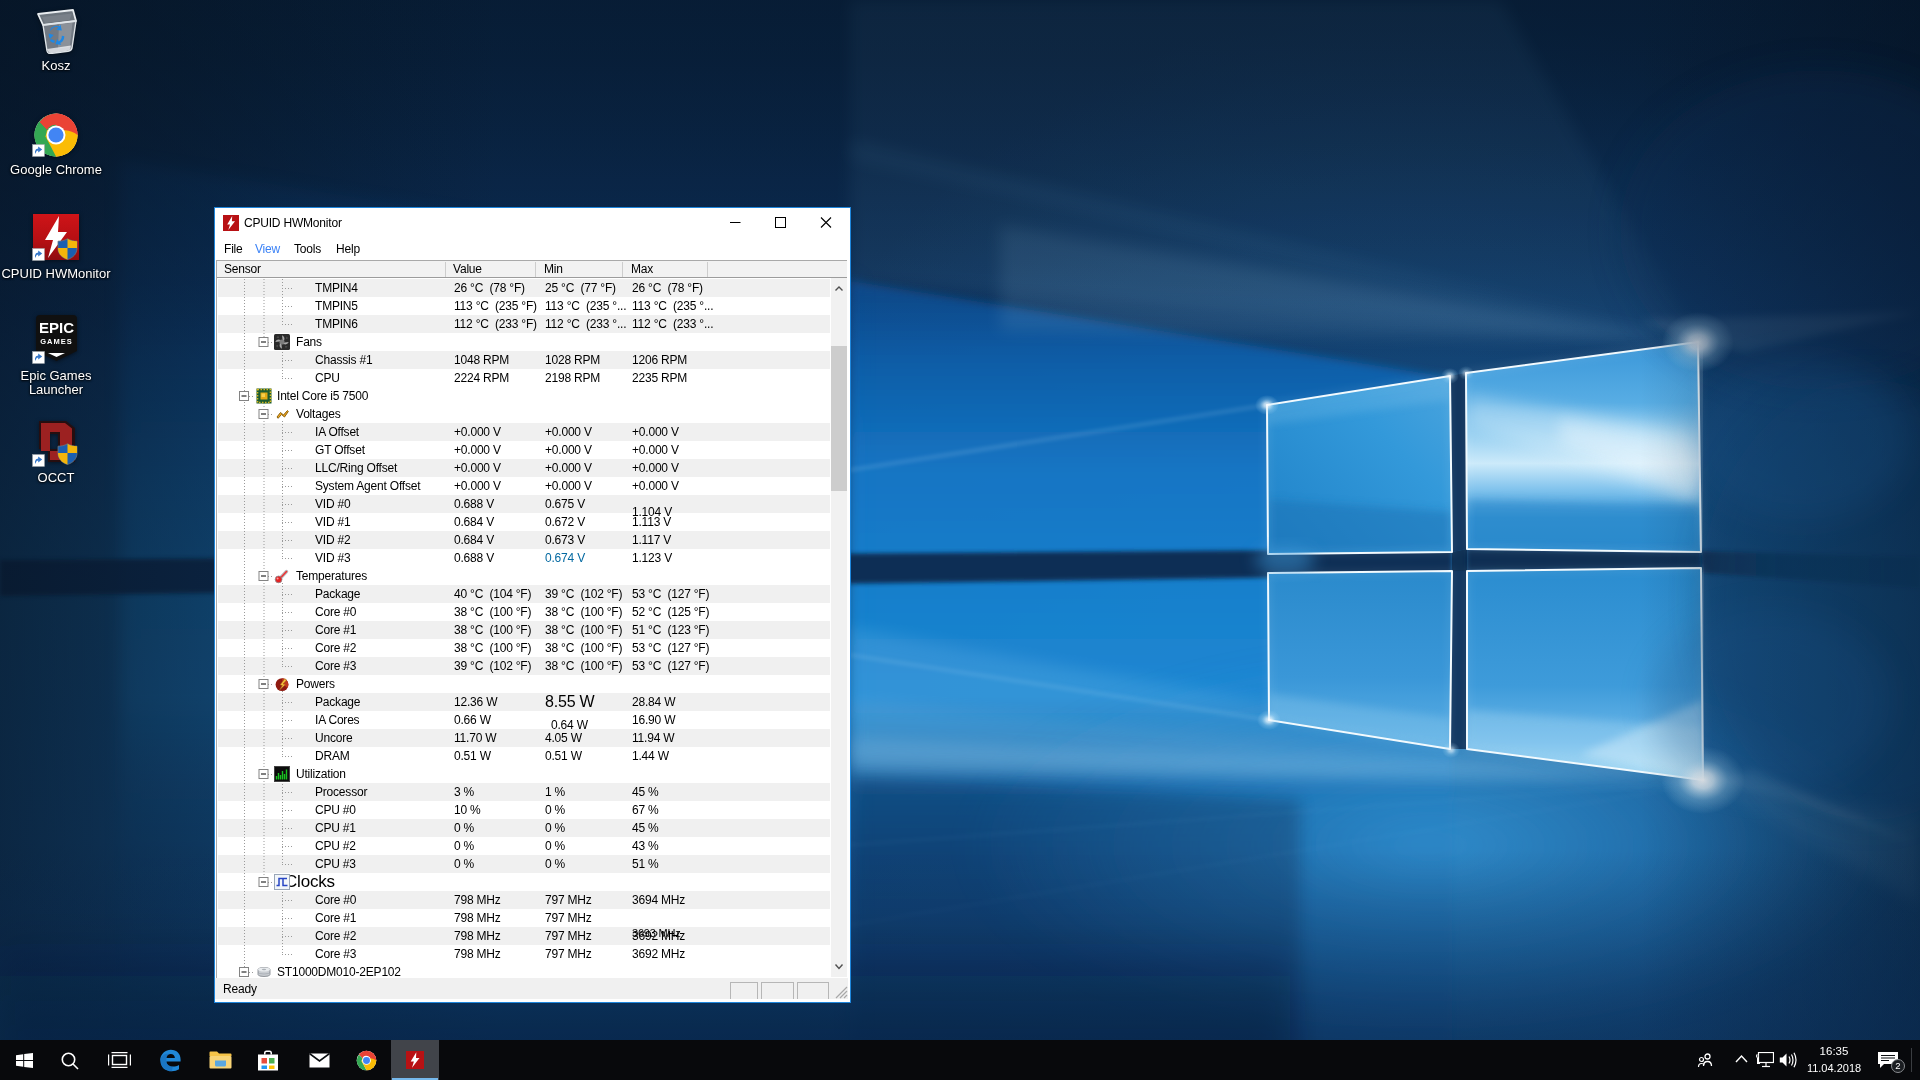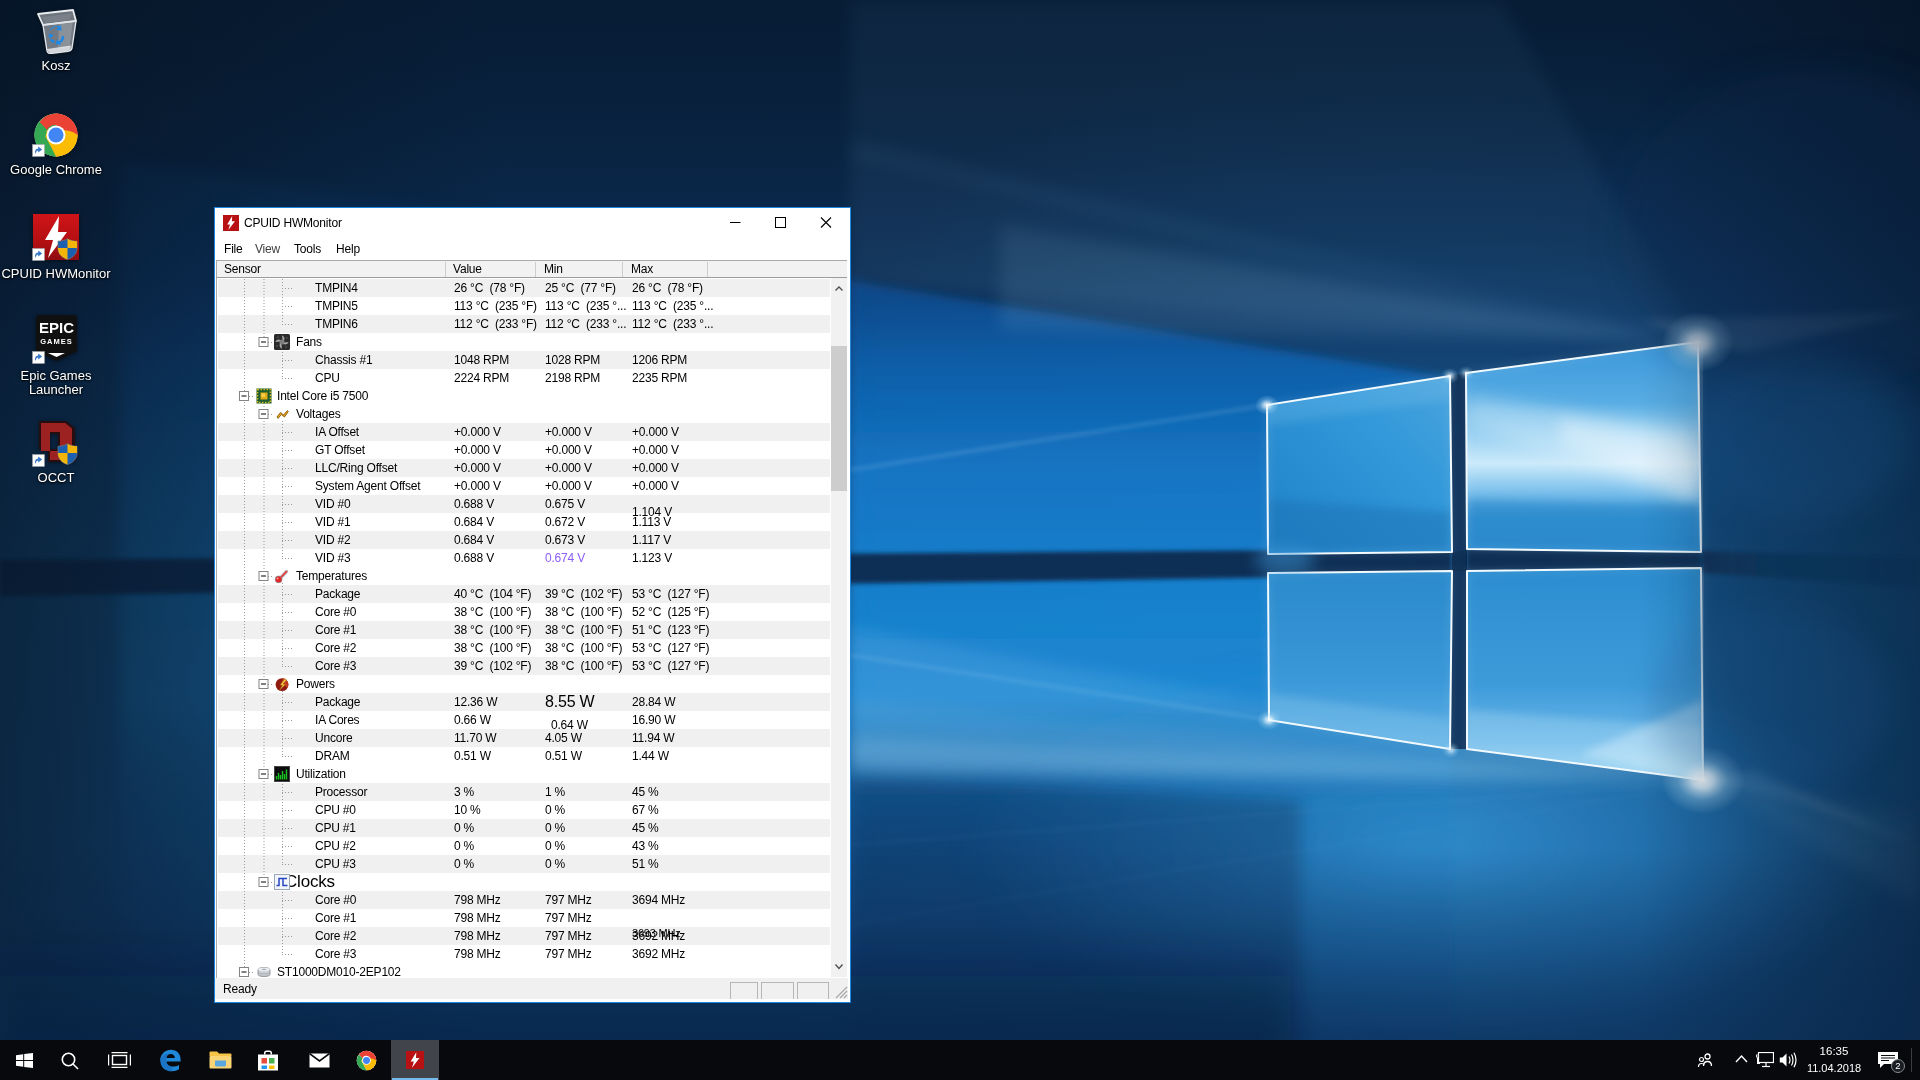--- a/index.html
+++ b/index.html
@@ -311,21 +311,21 @@
 <rect width="16" height="16" fill="#b81114"></rect>
 <path d="M9.2 1 L4.2 9.4 L7 9.4 L5.3 15 L12 6.2 L8.9 6.2 Z" fill="#fff"></path>
       </svg>
 <div style="position:absolute;left:29px;top:15px;transform:translateY(-50%);font-size:12px;color:#000;font-weight:normal;white-space:nowrap;letter-spacing:-0.2px;">CPUID HWMonitor</div>
 <svg class="abs" style="left:509px;top:4px" width="112" height="20">
         <line x1="6" y1="10.5" x2="16.5" y2="10.5" stroke="#000" stroke-width="1"></line>
         <rect x="51.5" y="5.5" width="10" height="10" fill="none" stroke="#000" stroke-width="1"></rect>
         <path d="M97 5.5 L107 15.5 M107 5.5 L97 15.5" stroke="#000" stroke-width="1.1"></path>
       </svg>
 <div style="position:absolute;left:9px;top:41px;transform:translateY(-50%);font-size:12px;color:#000;font-weight:normal;white-space:nowrap;letter-spacing:-0.2px;">File</div>
-<div style="position:absolute;left:40px;top:41px;transform:translateY(-50%);font-size:12px;color:#404040;font-weight:normal;white-space:nowrap;letter-spacing:-0.2px;">View</div>
+<div style="position:absolute;left:40px;top:41px;transform:translateY(-50%);font-size:12px;color:#3b82f6;font-weight:normal;white-space:nowrap;letter-spacing:-0.2px;">View</div>
 <div style="position:absolute;left:79px;top:41px;transform:translateY(-50%);font-size:12px;color:#000;font-weight:normal;white-space:nowrap;letter-spacing:-0.2px;">Tools</div>
 <div style="position:absolute;left:121px;top:41px;transform:translateY(-50%);font-size:12px;color:#000;font-weight:normal;white-space:nowrap;letter-spacing:-0.2px;">Help</div>
 <div class="abs" style="left:1px;top:52px;width:631px;height:718px;background:#fff;border-left:1px solid #a9a9a9;border-top:1px solid #a9a9a9;"></div>
 <div class="abs" style="left:2px;top:53px;width:630px;height:17px;background:#f2f2f2;border-bottom:1px solid #9c9c9c;"></div>
 <div class="abs" style="left:230px;top:54px;width:1px;height:15px;background:#cdcdcd;"></div>
 <div class="abs" style="left:320px;top:54px;width:1px;height:15px;background:#cdcdcd;"></div>
 <div class="abs" style="left:407px;top:54px;width:1px;height:15px;background:#cdcdcd;"></div>
 <div class="abs" style="left:492px;top:54px;width:1px;height:15px;background:#cdcdcd;"></div>
 <div style="position:absolute;left:9px;top:61px;transform:translateY(-50%);font-size:12px;color:#000;font-weight:normal;white-space:nowrap;letter-spacing:-0.2px;">Sensor</div>
 <div style="position:absolute;left:238px;top:61px;transform:translateY(-50%);font-size:12px;color:#000;font-weight:normal;white-space:nowrap;letter-spacing:-0.2px;">Value</div>
@@ -394,21 +394,21 @@
 <div style="position:absolute;left:100px;top:314px;transform:translateY(-50%);font-size:12px;color:#000;font-weight:normal;white-space:nowrap;letter-spacing:-0.2px;">VID #1</div>
 <div style="position:absolute;left:239px;top:314px;transform:translateY(-50%);font-size:12px;color:#000;font-weight:normal;white-space:nowrap;letter-spacing:-0.2px;">0.684 V</div>
 <div style="position:absolute;left:330px;top:314px;transform:translateY(-50%);font-size:12px;color:#000;font-weight:normal;white-space:nowrap;letter-spacing:-0.2px;">0.672 V</div>
 <div style="position:absolute;left:417px;top:314px;transform:translateY(-50%);font-size:12px;color:#000;font-weight:normal;white-space:nowrap;letter-spacing:-0.2px;">1.113 V</div>
 <div style="position:absolute;left:100px;top:332px;transform:translateY(-50%);font-size:12px;color:#000;font-weight:normal;white-space:nowrap;letter-spacing:-0.2px;">VID #2</div>
 <div style="position:absolute;left:239px;top:332px;transform:translateY(-50%);font-size:12px;color:#000;font-weight:normal;white-space:nowrap;letter-spacing:-0.2px;">0.684 V</div>
 <div style="position:absolute;left:330px;top:332px;transform:translateY(-50%);font-size:12px;color:#000;font-weight:normal;white-space:nowrap;letter-spacing:-0.2px;">0.673 V</div>
 <div style="position:absolute;left:417px;top:332px;transform:translateY(-50%);font-size:12px;color:#000;font-weight:normal;white-space:nowrap;letter-spacing:-0.2px;">1.117 V</div>
 <div style="position:absolute;left:100px;top:350px;transform:translateY(-50%);font-size:12px;color:#000;font-weight:normal;white-space:nowrap;letter-spacing:-0.2px;">VID #3</div>
 <div style="position:absolute;left:239px;top:350px;transform:translateY(-50%);font-size:12px;color:#000;font-weight:normal;white-space:nowrap;letter-spacing:-0.2px;">0.688 V</div>
-<div style="position:absolute;left:330px;top:350px;transform:translateY(-50%);font-size:12px;color:#8b5cf6;font-weight:normal;white-space:nowrap;letter-spacing:-0.2px;">0.674 V</div>
+<div style="position:absolute;left:330px;top:350px;transform:translateY(-50%);font-size:12px;color:#0369a1;font-weight:normal;white-space:nowrap;letter-spacing:-0.2px;">0.674 V</div>
 <div style="position:absolute;left:417px;top:350px;transform:translateY(-50%);font-size:12px;color:#000;font-weight:normal;white-space:nowrap;letter-spacing:-0.2px;">1.123 V</div>
 <div style="position:absolute;left:81px;top:368px;transform:translateY(-50%);font-size:12px;color:#000;font-weight:normal;white-space:nowrap;letter-spacing:-0.2px;">Temperatures</div>
 <div style="position:absolute;left:100px;top:386px;transform:translateY(-50%);font-size:12px;color:#000;font-weight:normal;white-space:nowrap;letter-spacing:-0.2px;">Package</div>
 <div style="position:absolute;left:239px;top:386px;transform:translateY(-50%);font-size:12px;color:#000;font-weight:normal;white-space:nowrap;letter-spacing:-0.2px;">40 °C&nbsp;&nbsp;(104 °F)</div>
 <div style="position:absolute;left:330px;top:386px;transform:translateY(-50%);font-size:12px;color:#000;font-weight:normal;white-space:nowrap;letter-spacing:-0.2px;">39 °C&nbsp;&nbsp;(102 °F)</div>
 <div style="position:absolute;left:417px;top:386px;transform:translateY(-50%);font-size:12px;color:#000;font-weight:normal;white-space:nowrap;letter-spacing:-0.2px;">53 °C&nbsp;&nbsp;(127 °F)</div>
 <div style="position:absolute;left:100px;top:404px;transform:translateY(-50%);font-size:12px;color:#000;font-weight:normal;white-space:nowrap;letter-spacing:-0.2px;">Core #0</div>
 <div style="position:absolute;left:239px;top:404px;transform:translateY(-50%);font-size:12px;color:#000;font-weight:normal;white-space:nowrap;letter-spacing:-0.2px;">38 °C&nbsp;&nbsp;(100 °F)</div>
 <div style="position:absolute;left:330px;top:404px;transform:translateY(-50%);font-size:12px;color:#000;font-weight:normal;white-space:nowrap;letter-spacing:-0.2px;">38 °C&nbsp;&nbsp;(100 °F)</div>
 <div style="position:absolute;left:417px;top:404px;transform:translateY(-50%);font-size:12px;color:#000;font-weight:normal;white-space:nowrap;letter-spacing:-0.2px;">52 °C&nbsp;&nbsp;(125 °F)</div>

